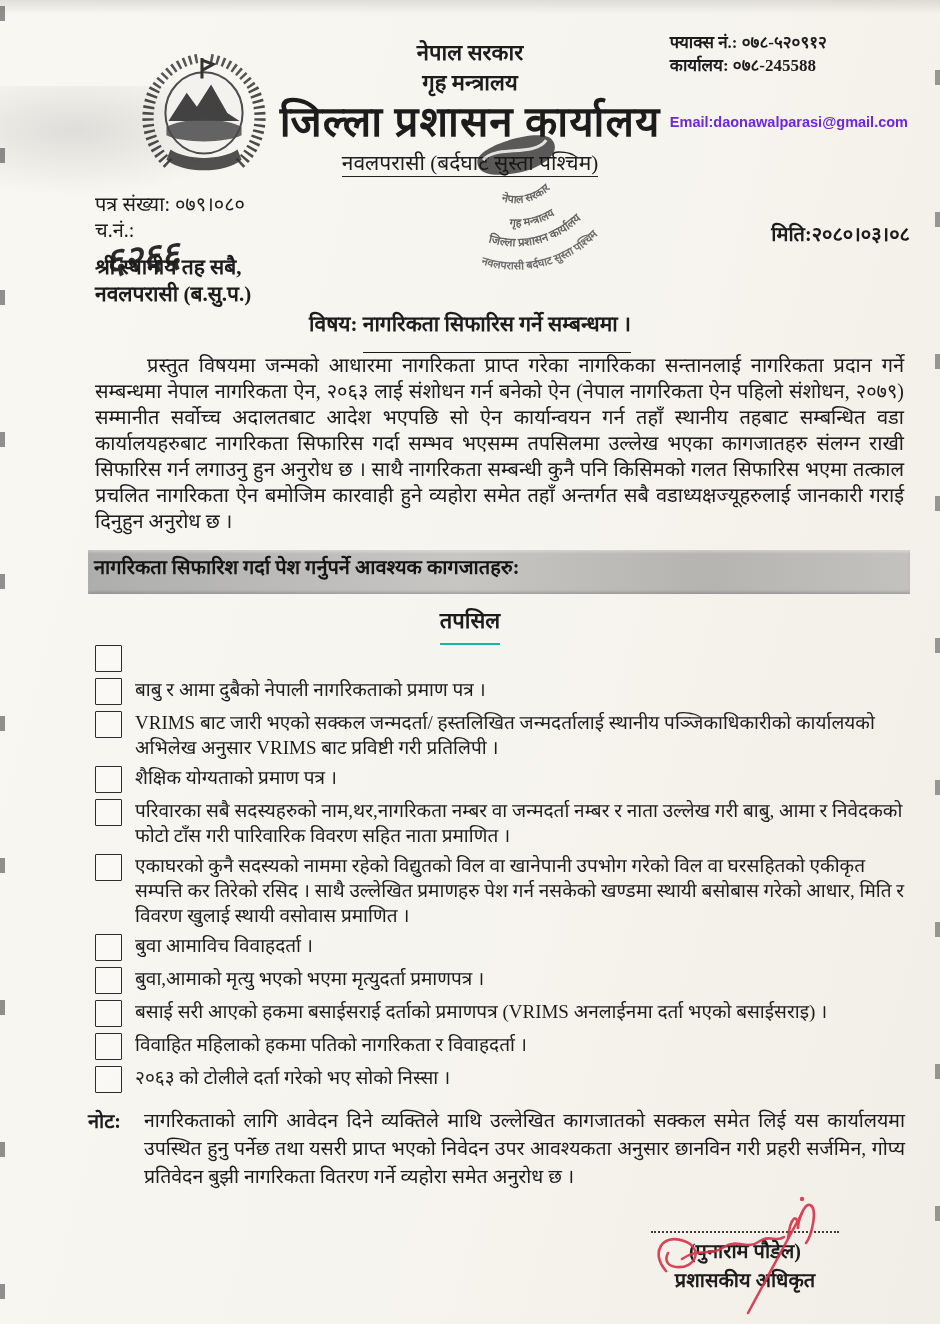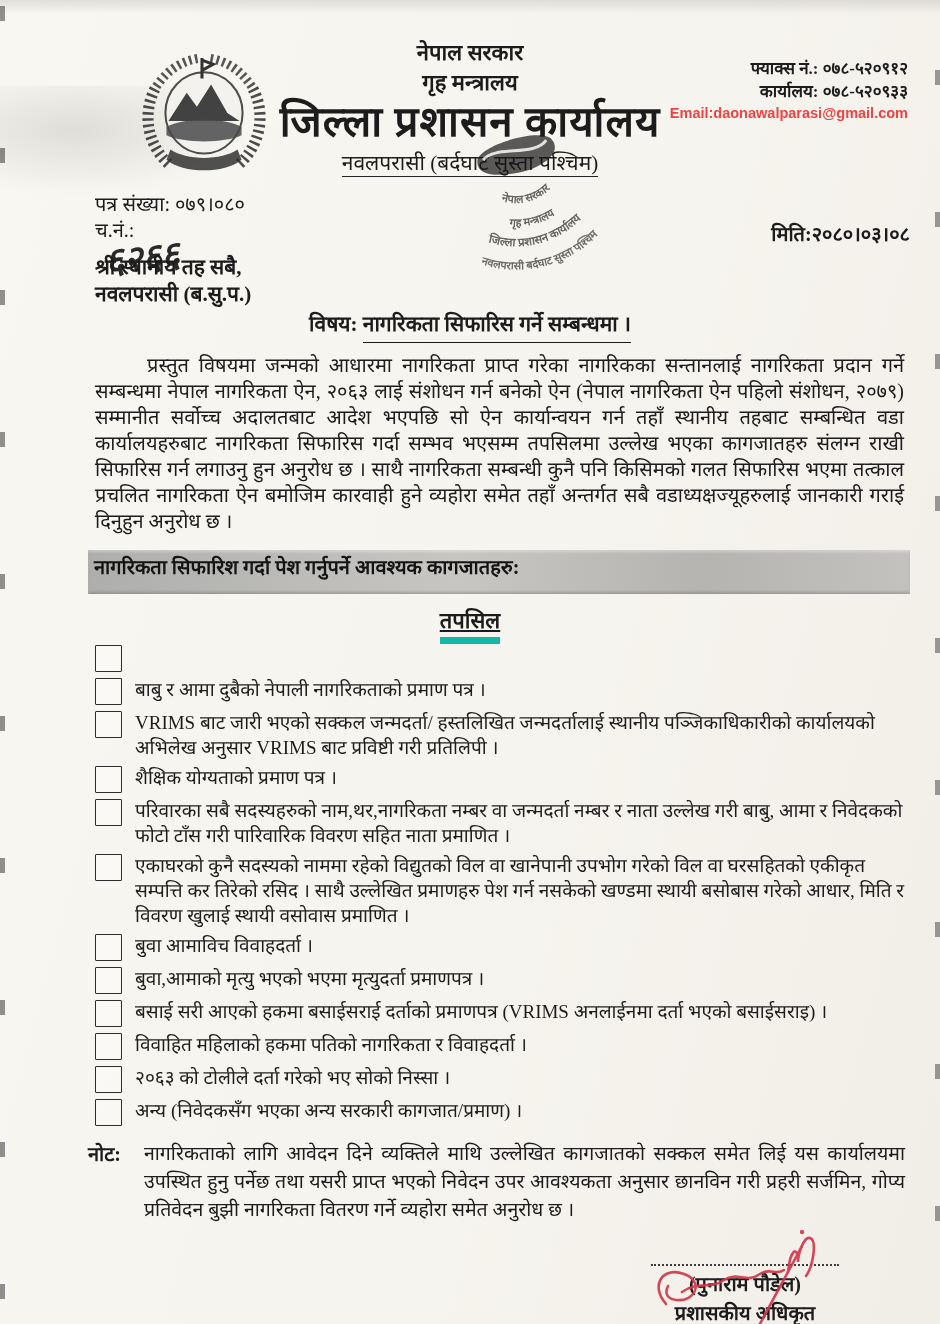--- a/index.html
+++ b/index.html
@@ -20,42 +20,42 @@
     box-shadow:0 142px #2a2a2a,0 284px #2a2a2a,0 426px #2a2a2a,0 568px #2a2a2a,0 710px #2a2a2a,0 852px #2a2a2a,0 994px #2a2a2a,0 1136px #2a2a2a;}
 
   .header{position:relative;height:305px;padding-left:48px;}
   .emblem{position:absolute;left:138px;top:50px;width:132px;height:132px;}
   .htitle{position:absolute;left:0;right:0;top:40px;text-align:center;line-height:1.18;}
   .h-gov{font-size:22px;font-weight:bold;}
   .h-min{font-size:22px;font-weight:bold;margin-top:4px;}
   .h-office{font-size:42px;font-weight:bold;margin-top:2px;letter-spacing:1px;}
   .h-loc{font-size:21px;margin-top:4px;}
   .h-loc span{border-bottom:1.5px solid #222;padding-bottom:1px;}
-  .contact{position:absolute;right:32px;top:58px;text-align:right;line-height:1.35;}
+  .contact{position:absolute;right:32px;top:32px;line-height:1.35;}
   .c-fax,.c-phone{font-size:17px;font-weight:bold;}
-  .c-email{font-size:14.5px;font-family:"Liberation Sans","DejaVu Sans",sans-serif;font-weight:bold;color:#ef4444;}
+  .c-email{font-size:14.5px;font-family:"Liberation Sans","DejaVu Sans",sans-serif;font-weight:bold;color:#6d28d9;margin-top:35px;}
   .refblock{position:absolute;left:95px;top:178px;line-height:1.3;}
   .ref-no{font-size:20px;margin-top:13px;}
   .ch-row{font-size:20px;display:flex;align-items:flex-start;flex-direction:column;}
   .ch-hand{font-size:36px;font-style:italic;transform:rotate(-6deg);display:inline-block;margin-left:10px;margin-top:-8px;color:#2a2a2a;font-weight:bold;}
   .stamp{position:absolute;left:426px;top:128px;width:210px;height:175px;transform:rotate(-14deg);opacity:.85;}
   .dateline{position:absolute;right:30px;top:220px;font-size:20px;font-weight:bold;}
   .addressee{position:absolute;left:95px;top:254px;font-size:21px;font-weight:bold;line-height:1.3;}
 
   .subject{text-align:center;margin-top:4px;font-size:21px;font-weight:bold;}
-  .subject .u{border-bottom:1.8px solid #1a1a1a;padding-bottom:6px;}
+  .subject .u{border-bottom:1.8px solid #1a1a1a;padding-bottom:16px;}
 
   .bodypara{margin:15px 36px 0 95px;text-align:justify;text-indent:52px;font-size:20px;line-height:26px;}
 
   .secband{margin:16px 30px 0 88px;padding:3px 10px 14px 6px;font-size:20px;font-weight:bold;color:#141414;
     background:linear-gradient(90deg,#aeaeac 0%,#c7c6c3 45%,#b5b4b1 75%,#c3c2bf 100%);
     box-shadow:inset 0 2px 3px rgba(255,255,255,.35), inset 0 -2px 3px rgba(90,90,90,.35);}
 
   .tapasil{text-align:center;margin-top:10px;font-size:22px;font-weight:bold;}
-  .tapasil span{border-bottom:7px solid #14b8a6;padding-bottom:4px;text-decoration:underline;}
+  .tapasil span{border-bottom:2px solid #14b8a6;padding-bottom:10px;}
 
   .checklist{margin:10px 35px 0 95px;}
   .check-row{display:flex;gap:13px;margin-bottom:5px;align-items:flex-start;}
   .checkbox{width:25px;height:25px;border:1.7px solid #2d2d2d;border-radius:1px;flex-shrink:0;margin-top:1px;background:rgba(255,255,255,.35);}
   .check-label{font-size:19px;line-height:25px;}
 
   .noteblock{display:flex;margin:14px 35px 0 88px;}
   .note-label{font-size:20px;font-weight:bold;flex-shrink:0;width:56px;}
   .note-text{font-size:19.5px;line-height:28px;text-align:justify;}
 
@@ -93,21 +93,21 @@
 
   <div class="htitle">
     <div class="h-gov">नेपाल सरकार</div>
     <div class="h-min">गृह मन्त्रालय</div>
     <div class="h-office">जिल्ला प्रशासन कार्यालय</div>
     <div class="h-loc"><span>नवलपरासी (बर्दघाट सुस्ता पश्चिम)</span></div>
   </div>
 
   <div class="contact">
     <div class="c-fax">फ्याक्स नं.: ०७८-५२०९१२</div>
-    <div class="c-phone">कार्यालय: ०७८-५२०९३३</div>
+    <div class="c-phone">कार्यालय: ०७८-245588</div>
     <div class="c-email">Email:daonawalparasi@gmail.com</div>
   </div>
 
   <div class="refblock">
     <div class="ref-no">
       <span>पत्र संख्या:</span>&nbsp;<span>०७९।०८०</span>
     </div>
     <div class="ch-row">
       <span>च.नं.:</span>
       <span class="ch-hand">६२६६</span>
@@ -192,24 +192,20 @@
       <span class="checkbox"></span>
       <span class="check-label">बसाई सरी आएको हकमा  बसाईसराई दर्ताको प्रमाणपत्र (VRIMS अनलाईनमा दर्ता भएको बसाईसराइ) ।</span>
     </div>
     <div class="check-row">
       <span class="checkbox"></span>
       <span class="check-label">विवाहित महिलाको हकमा पतिको नागरिकता र विवाहदर्ता ।</span>
     </div>
     <div class="check-row">
       <span class="checkbox"></span>
       <span class="check-label">२०६३ को टोलीले दर्ता गरेको भए सोको निस्सा ।</span>
-    </div>
-    <div class="check-row">
-      <span class="checkbox"></span>
-      <span class="check-label">अन्य (निवेदकसँग भएका अन्य सरकारी कागजात/प्रमाण) ।</span>
     </div>
   </div>
 
 <div class="noteblock">
   <div class="note-label">नोट:</div>
   <div class="note-text">नागरिकताको लागि आवेदन दिने व्यक्तिले माथि उल्लेखित कागजातको सक्कल समेत लिई यस कार्यालयमा उपस्थित हुनु पर्नेछ तथा यसरी प्राप्त भएको निवेदन उपर आवश्यकता अनुसार छानविन गरी प्रहरी सर्जमिन, गोप्य प्रतिवेदन बुझी नागरिकता वितरण गर्ने व्यहोरा समेत अनुरोध छ ।</div>
 </div>
 
 <div class="sigarea">
   <div class="sigblock">

